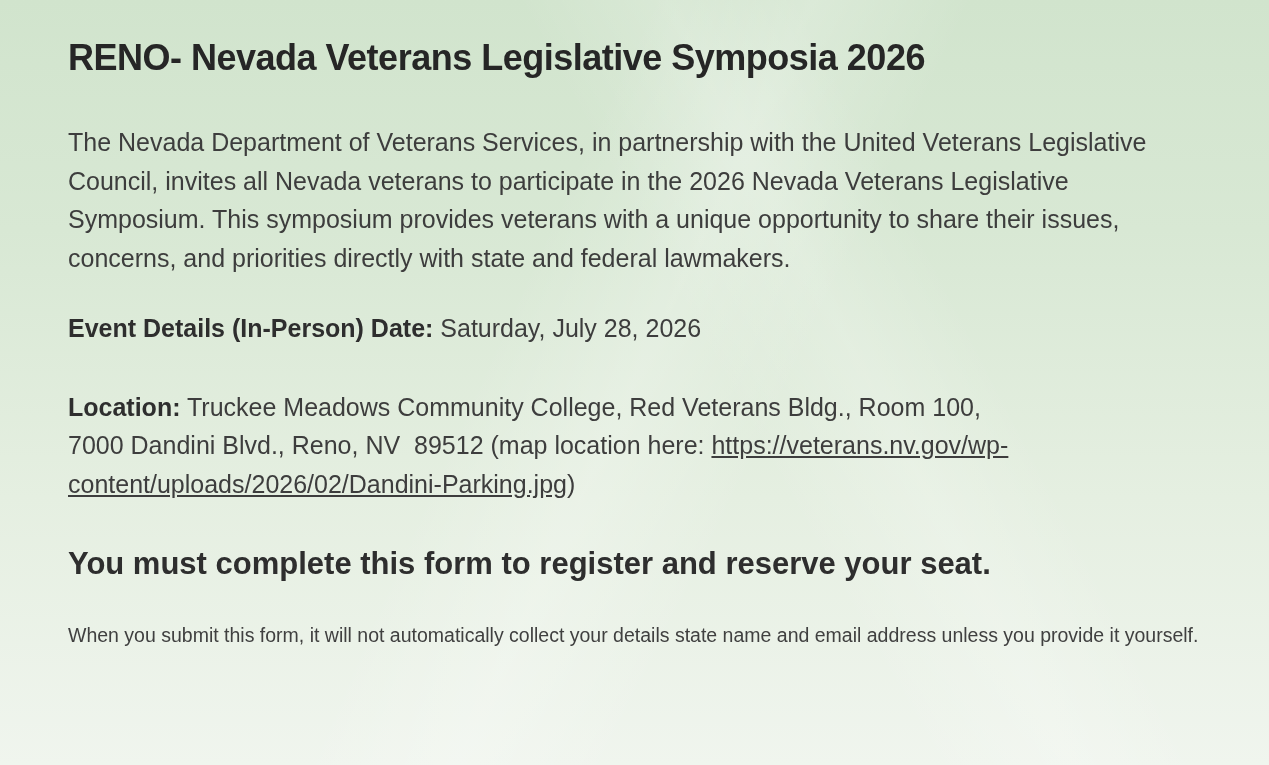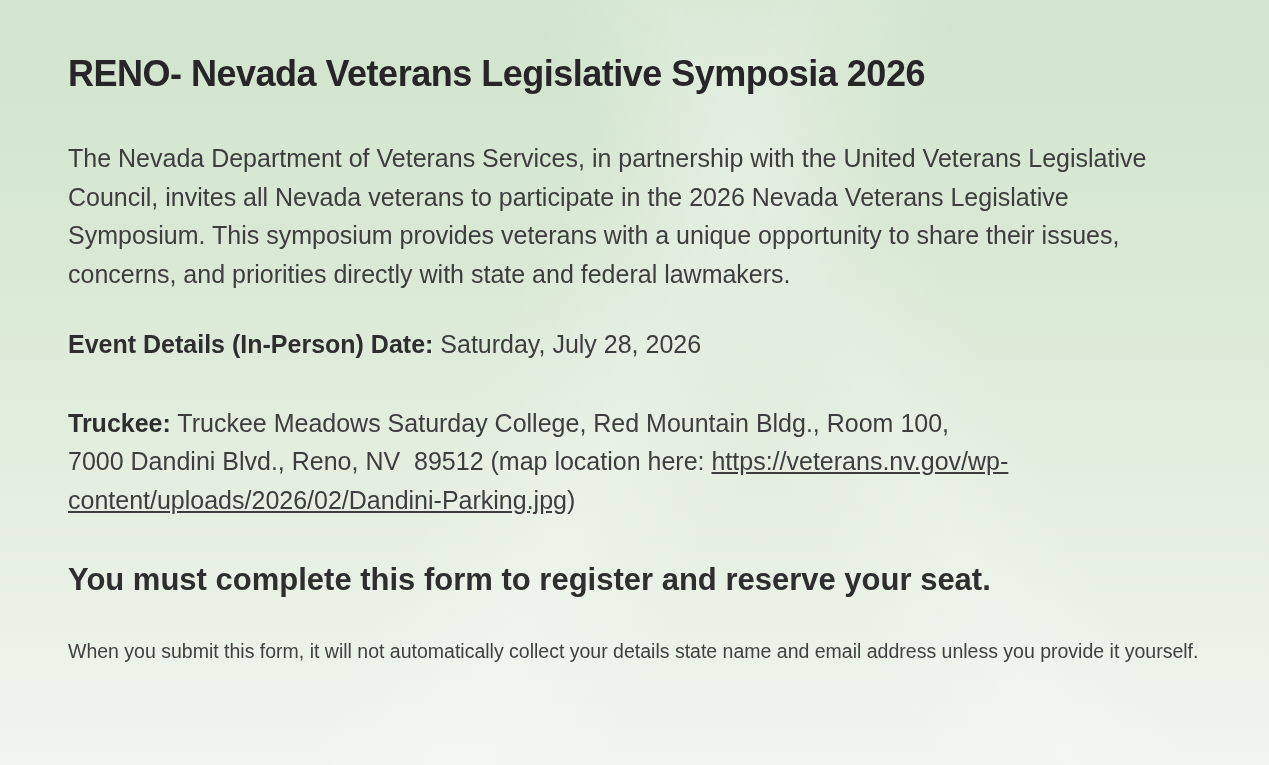--- a/index.html
+++ b/index.html
@@ -13,21 +13,21 @@
   body {
     font-family: "Liberation Sans", "DejaVu Sans", sans-serif;
     color: #3d3d3d;
     background:
       linear-gradient(115deg, rgba(255,255,255,0) 40%, rgba(255,255,255,0.22) 50%, rgba(255,255,255,0) 60%),
       linear-gradient(62deg,  rgba(255,255,255,0) 55%, rgba(255,255,255,0.18) 64%, rgba(255,255,255,0) 72%),
       linear-gradient(180deg, #d1e4cd 0%, #d8e8d4 30%, #e5efe1 65%, #f0f5ee 100%);
   }
 
   .form-header {
-    padding: 52px 68px 0 68px;
+    padding: 36px 68px 0 68px;
     max-width: 1269px;
   }
 
   .form-title {
     font-size: 36px;
     font-weight: bold;
     letter-spacing: -0.5px;
     color: #262626;
     margin-bottom: 44px;
     line-height: 1.2;
@@ -76,19 +76,19 @@
 
 <div class="form-header">
 
   <h1 class="form-title">RENO- Nevada Veterans Legislative Symposia 2026</h1>
 
   <p class="form-description">The Nevada Department of Veterans Services, in partnership with the United Veterans Legislative Council, invites all Nevada veterans to participate in the 2026 Nevada Veterans Legislative Symposium. This symposium provides veterans with a unique opportunity to share their issues, concerns, and priorities directly with state and federal lawmakers.</p>
 
   <p class="detail-line"><strong>Event Details (In-Person) Date:</strong><span> Saturday, July 28, 2026</span></p>
 
 
-  <p class="detail-line"><strong>Truckee:</strong><span> Truckee Meadows Saturday College, Red Mountain Bldg., Room 100,</span><br><span>7000 Dandini Blvd., Reno, NV&nbsp; 89512 (map location here: </span><a class="map-link" href="#">https://veterans.nv.gov/wp-content/uploads/2026/02/Dandini-Parking.jpg</a><span>)</span></p>
+  <p class="detail-line"><strong>Location:</strong><span> Truckee Meadows Community College, Red Veterans Bldg., Room 100,</span><br><span>7000 Dandini Blvd., Reno, NV&nbsp; 89512 (map location here: </span><a class="map-link" href="#">https://veterans.nv.gov/wp-content/uploads/2026/02/Dandini-Parking.jpg</a><span>)</span></p>
 
   <p class="register-notice">You must complete this form to register and reserve your seat.</p>
 
   <p class="privacy-note">When you submit this form, it will not automatically collect your details state name and email address unless you provide it yourself.</p>
 
 </div>
 
 </body></html>

